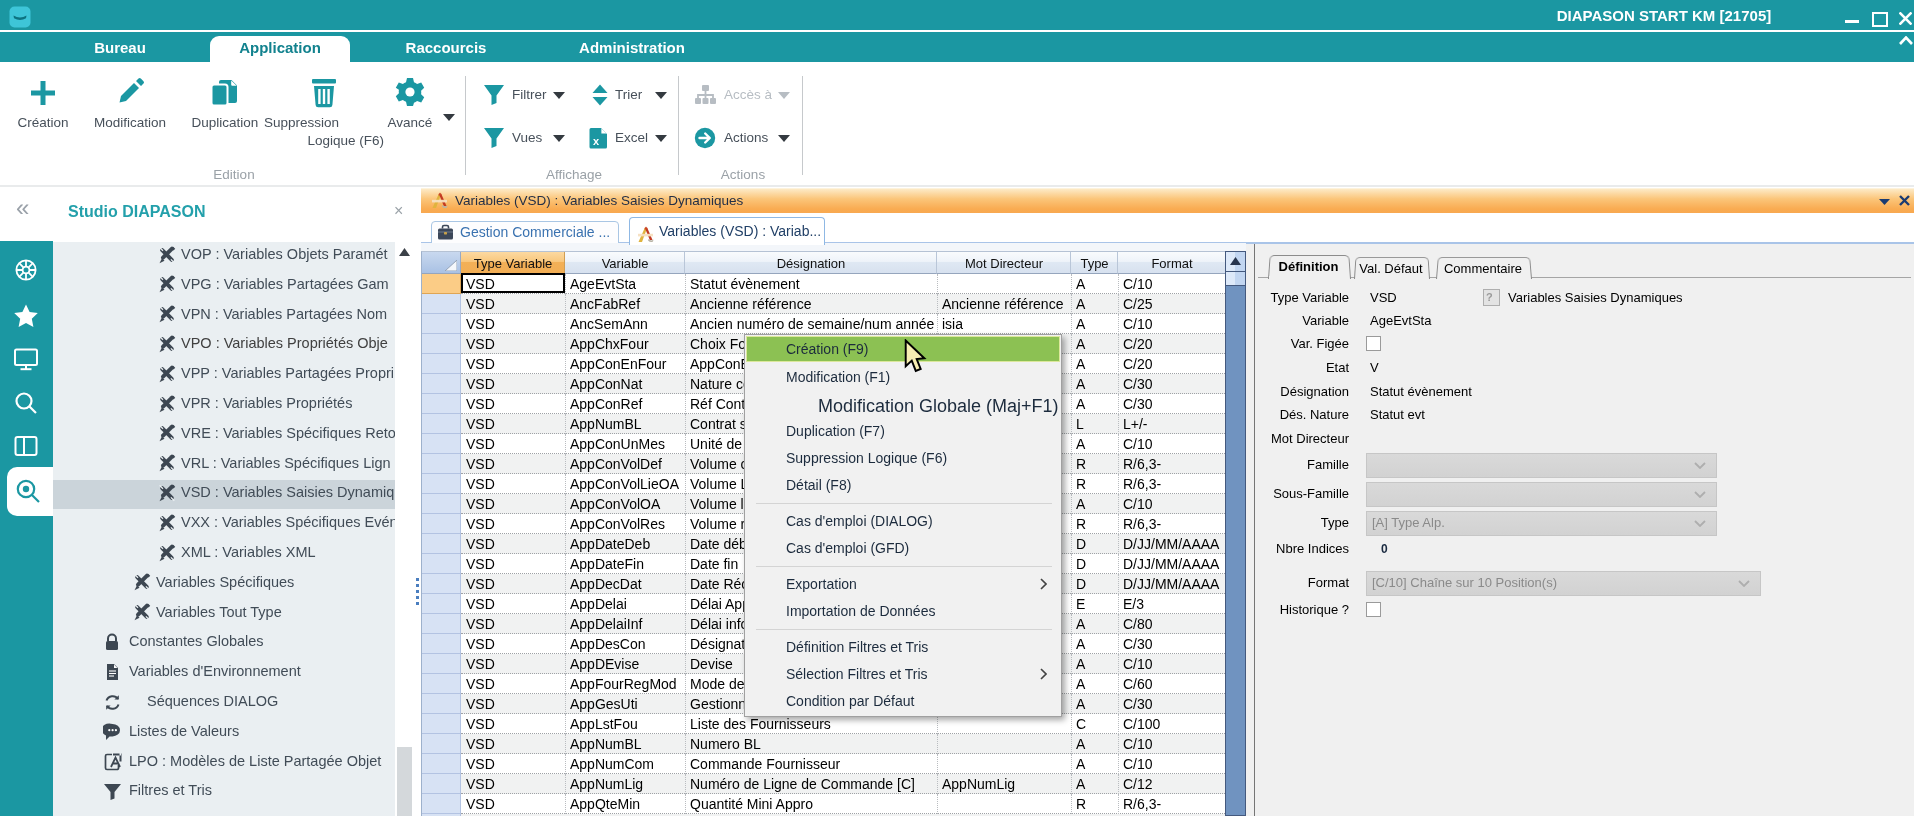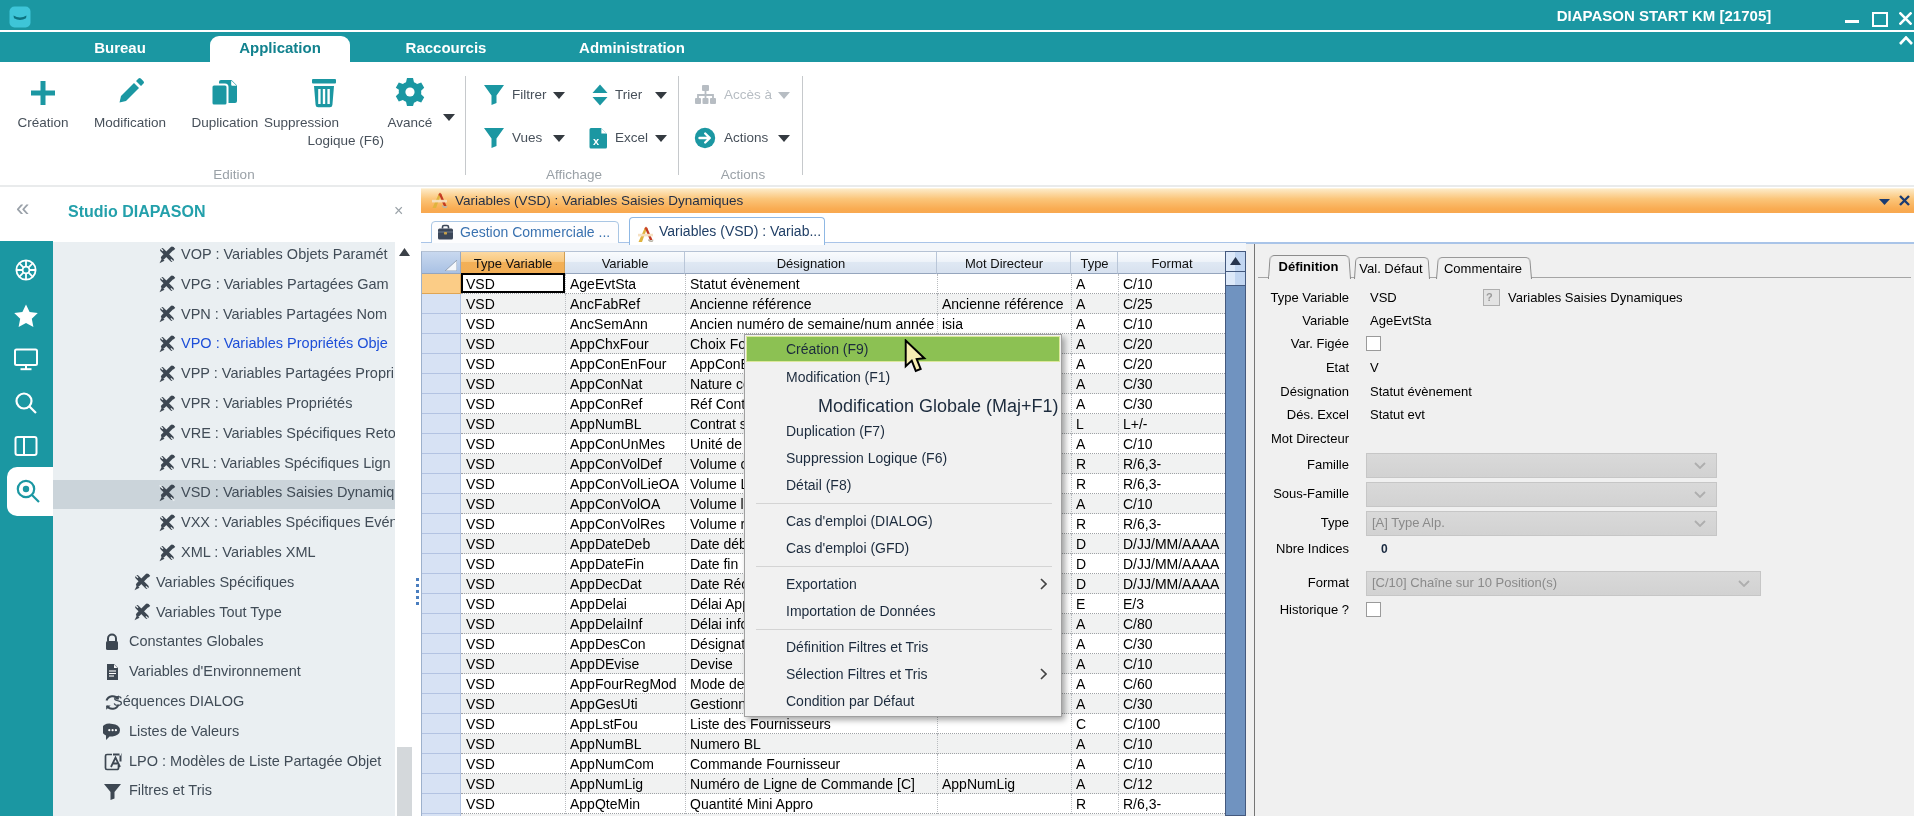--- a/index.html
+++ b/index.html
@@ -222,21 +222,21 @@
 <line x1="15" y1="3.6" x2="6" y2="12.6"></line>
 <line x1="5.2" y1="5.2" x2="14.8" y2="14.8"></line>
 </g>
 <path d="M5 13.2 l-2.5 5 5 -2.5 Z" fill="#3d4752"></path>
 <path d="M16.2 1.8 l2 2 -1.6 1.6 -2 -2 Z" fill="#3d4752"></path>
 <g stroke="#eaeff2" stroke-width="1.3" fill="none">
 <path d="M2.6 2.4 L6 5.8"></path>
 <path d="M13.9 14.4 L17.3 17.8"></path>
 </g>
 </svg>
-<div class="txt" style="left:181px;top:335px;font-size:14.5px;color:#1d4ed8">VPO : Variables Propriétés Obje</div>
+<div class="txt" style="left:181px;top:335px;font-size:14.5px;color:#404040">VPO : Variables Propriétés Obje</div>
 <svg class="abs" style="left:157px;top:364px" width="20" height="20" viewBox="0 0 20 20">
       <g stroke="#3d4752" stroke-width="4" stroke-linecap="round">
 <line x1="15" y1="3.6" x2="6" y2="12.6"></line>
 <line x1="5.2" y1="5.2" x2="14.8" y2="14.8"></line>
 </g>
 <path d="M5 13.2 l-2.5 5 5 -2.5 Z" fill="#3d4752"></path>
 <path d="M16.2 1.8 l2 2 -1.6 1.6 -2 -2 Z" fill="#3d4752"></path>
 <g stroke="#eaeff2" stroke-width="1.3" fill="none">
 <path d="M2.6 2.4 L6 5.8"></path>
 <path d="M13.9 14.4 L17.3 17.8"></path>
@@ -363,21 +363,21 @@
     </svg>
 <div class="txt" style="left:129px;top:663px;font-size:14.5px;color:#414c57">Variables d'Environnement</div>
 <svg class="abs" style="left:103px;top:693px" width="19" height="19" viewBox="0 0 19 19">
       <g fill="none" stroke="#3d4752" stroke-width="2">
 <path d="M3.5 7.5 a6.5 6.5 0 0 1 11.5 -1.5"></path>
 <path d="M15.5 11.5 a6.5 6.5 0 0 1 -11.5 1.5"></path>
 </g>
 <path d="M15.8 2.2 v4.4 h-4.4 Z" fill="#3d4752"></path>
 <path d="M3.2 16.8 v-4.4 h4.4 Z" fill="#3d4752"></path>
     </svg>
-<div class="txt" style="left:113px;top:693px;font-size:14.5px;color:#414c57">Séquences DIALOG</div>
+<div class="txt" style="left:147px;top:693px;font-size:14.5px;color:#414c57">Séquences DIALOG</div>
 <svg class="abs" style="left:103px;top:722px" width="19" height="19" viewBox="0 0 19 19">
       <path d="M9.5 2 a7.5 6.2 0 0 1 0 12.4 h-3 L3 18 v-4.6 a7.5 6.2 0 0 1 6.5 -11.4 Z" fill="#3d4752"></path>
 <g fill="#fff">
         <circle cx="6.3" cy="8.2" r="1.1"></circle>
         <circle cx="9.6" cy="8.2" r="1.1"></circle>
         <circle cx="12.9" cy="8.2" r="1.1"></circle>
       </g>
     </svg>
 <div class="txt" style="left:129px;top:723px;font-size:14.5px;color:#414c57">Listes de Valeurs</div>
 <svg class="abs" style="left:103px;top:752px" width="20" height="20" viewBox="0 0 20 20">
@@ -812,21 +812,21 @@
 <div class="txt" style="left:1486px;top:291px;font-size:11px;font-weight:bold;color:#9a9a9a">?</div>
 <div class="txt" style="left:1508px;top:290px;font-size:13px;color:#000">Variables Saisies Dynamiques</div>
 <div class="txt" style="left:1089px;top:313px;width:260px;text-align:right;font-size:13px;color:#000">Variable</div>
     <div class="txt" style="left:1370px;top:313px;font-size:13px;color:#000">AgeEvtSta</div>
 <div class="txt" style="left:1089px;top:336px;width:260px;text-align:right;font-size:13px;color:#000">Var. Figée</div>
 <div class="abs" style="left:1366px;top:336px;width:13px;height:13px;background:#fff;border:1px solid #9a9a9a"></div>
 <div class="txt" style="left:1089px;top:360px;width:260px;text-align:right;font-size:13px;color:#000">Etat</div>
     <div class="txt" style="left:1370px;top:360px;font-size:13px;color:#000">V</div>
 <div class="txt" style="left:1089px;top:384px;width:260px;text-align:right;font-size:13px;color:#000">Désignation</div>
     <div class="txt" style="left:1370px;top:384px;font-size:13px;color:#000">Statut évènement</div>
-<div class="txt" style="left:1089px;top:407px;width:260px;text-align:right;font-size:13px;color:#000">Dés. Excel</div>
+<div class="txt" style="left:1089px;top:407px;width:260px;text-align:right;font-size:13px;color:#000">Dés. Nature</div>
     <div class="txt" style="left:1370px;top:407px;font-size:13px;color:#000">Statut evt</div>
 <div class="txt" style="left:1089px;top:431px;width:260px;text-align:right;font-size:13px;color:#000">Mot Directeur</div>
 <div class="txt" style="left:1089px;top:457px;width:260px;text-align:right;font-size:13px;color:#000">Famille</div>
 <div class="abs" style="left:1366px;top:453px;width:349px;height:23px;background:linear-gradient(180deg,#d9d9d9 0%,#d2d2d2 100%);border:1px solid #c6c6c6"></div>
     <svg class="abs" style="left:1694px;top:462px" width="12" height="7" viewBox="0 0 12 7">
       <path d="M1 1 L6 6 L11 1" stroke="#aeaeae" stroke-width="1.8" fill="none"></path>
     </svg>
 <div class="txt" style="left:1089px;top:486px;width:260px;text-align:right;font-size:13px;color:#000">Sous-Famille</div>
 <div class="abs" style="left:1366px;top:482px;width:349px;height:23px;background:linear-gradient(180deg,#d9d9d9 0%,#d2d2d2 100%);border:1px solid #c6c6c6"></div>
     <svg class="abs" style="left:1694px;top:491px" width="12" height="7" viewBox="0 0 12 7">

